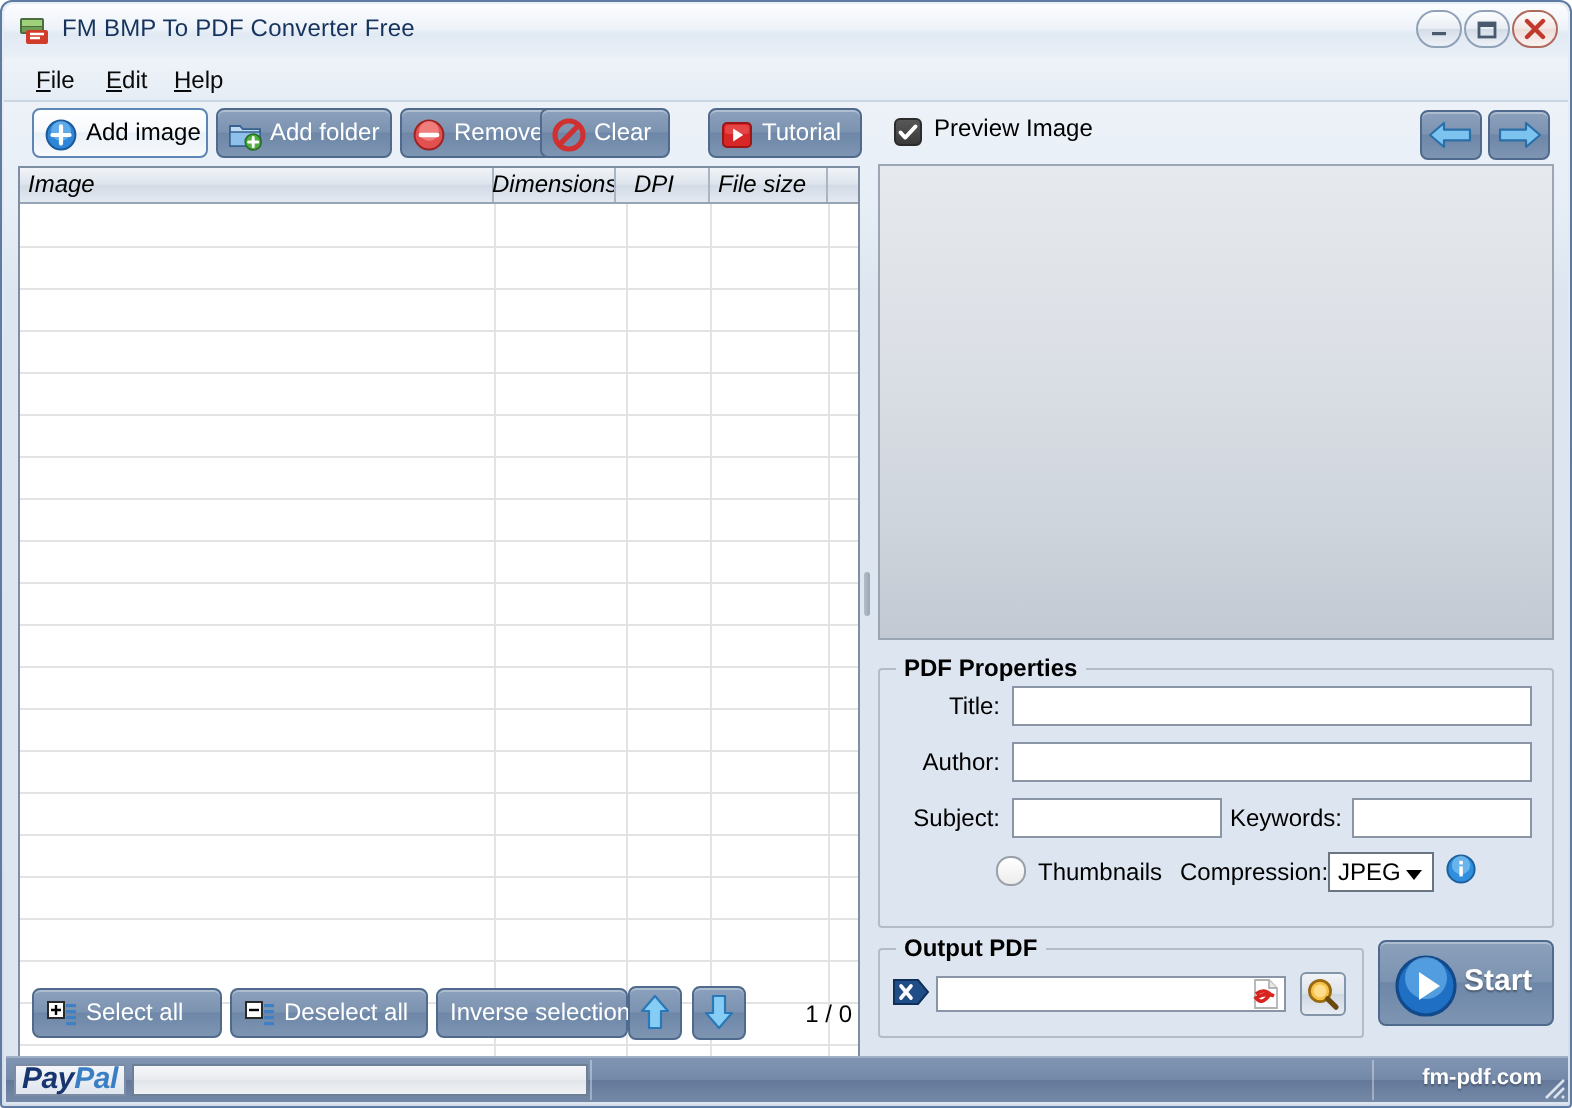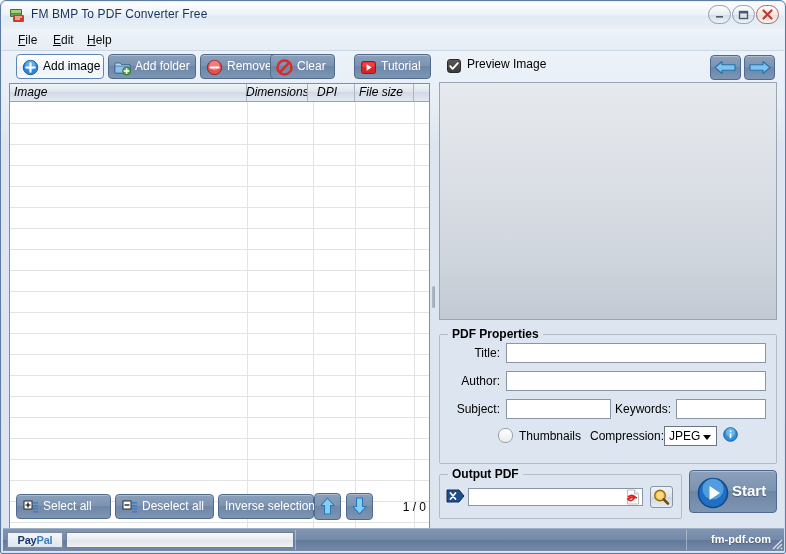--- a/index.html
+++ b/index.html
@@ -290,21 +290,21 @@
     width: 782px; height: 22px;
     background: linear-gradient(180deg,#8095b2 0%,#7389a8 50%,#64799a 51%,#7589a7 100%);
     border-top: 1px solid #9fb0c6;
   }
   .paypal {
     position: absolute; left: 4px; top: 3px;
     width: 56px; height: 16px;
     background: linear-gradient(180deg,#f4f6f9 0%,#dfe5ee 100%);
     border: 1px solid #7b8ca4;
     box-sizing: border-box;
-    font-size: 11px; font-weight: bold; 
+    font-size: 15px; font-weight: bold; font-style: italic;
     line-height: 14px; text-align: center;
     letter-spacing: -.2px;
   }
   .paypal .pay { color: #17356e; }
   .paypal .pal { color: #3a7ec4; }
   .progress {
     position: absolute; left: 63px; top: 3px;
     width: 228px; height: 16px;
     box-sizing: border-box;
     border: 1px solid #6e8098;

